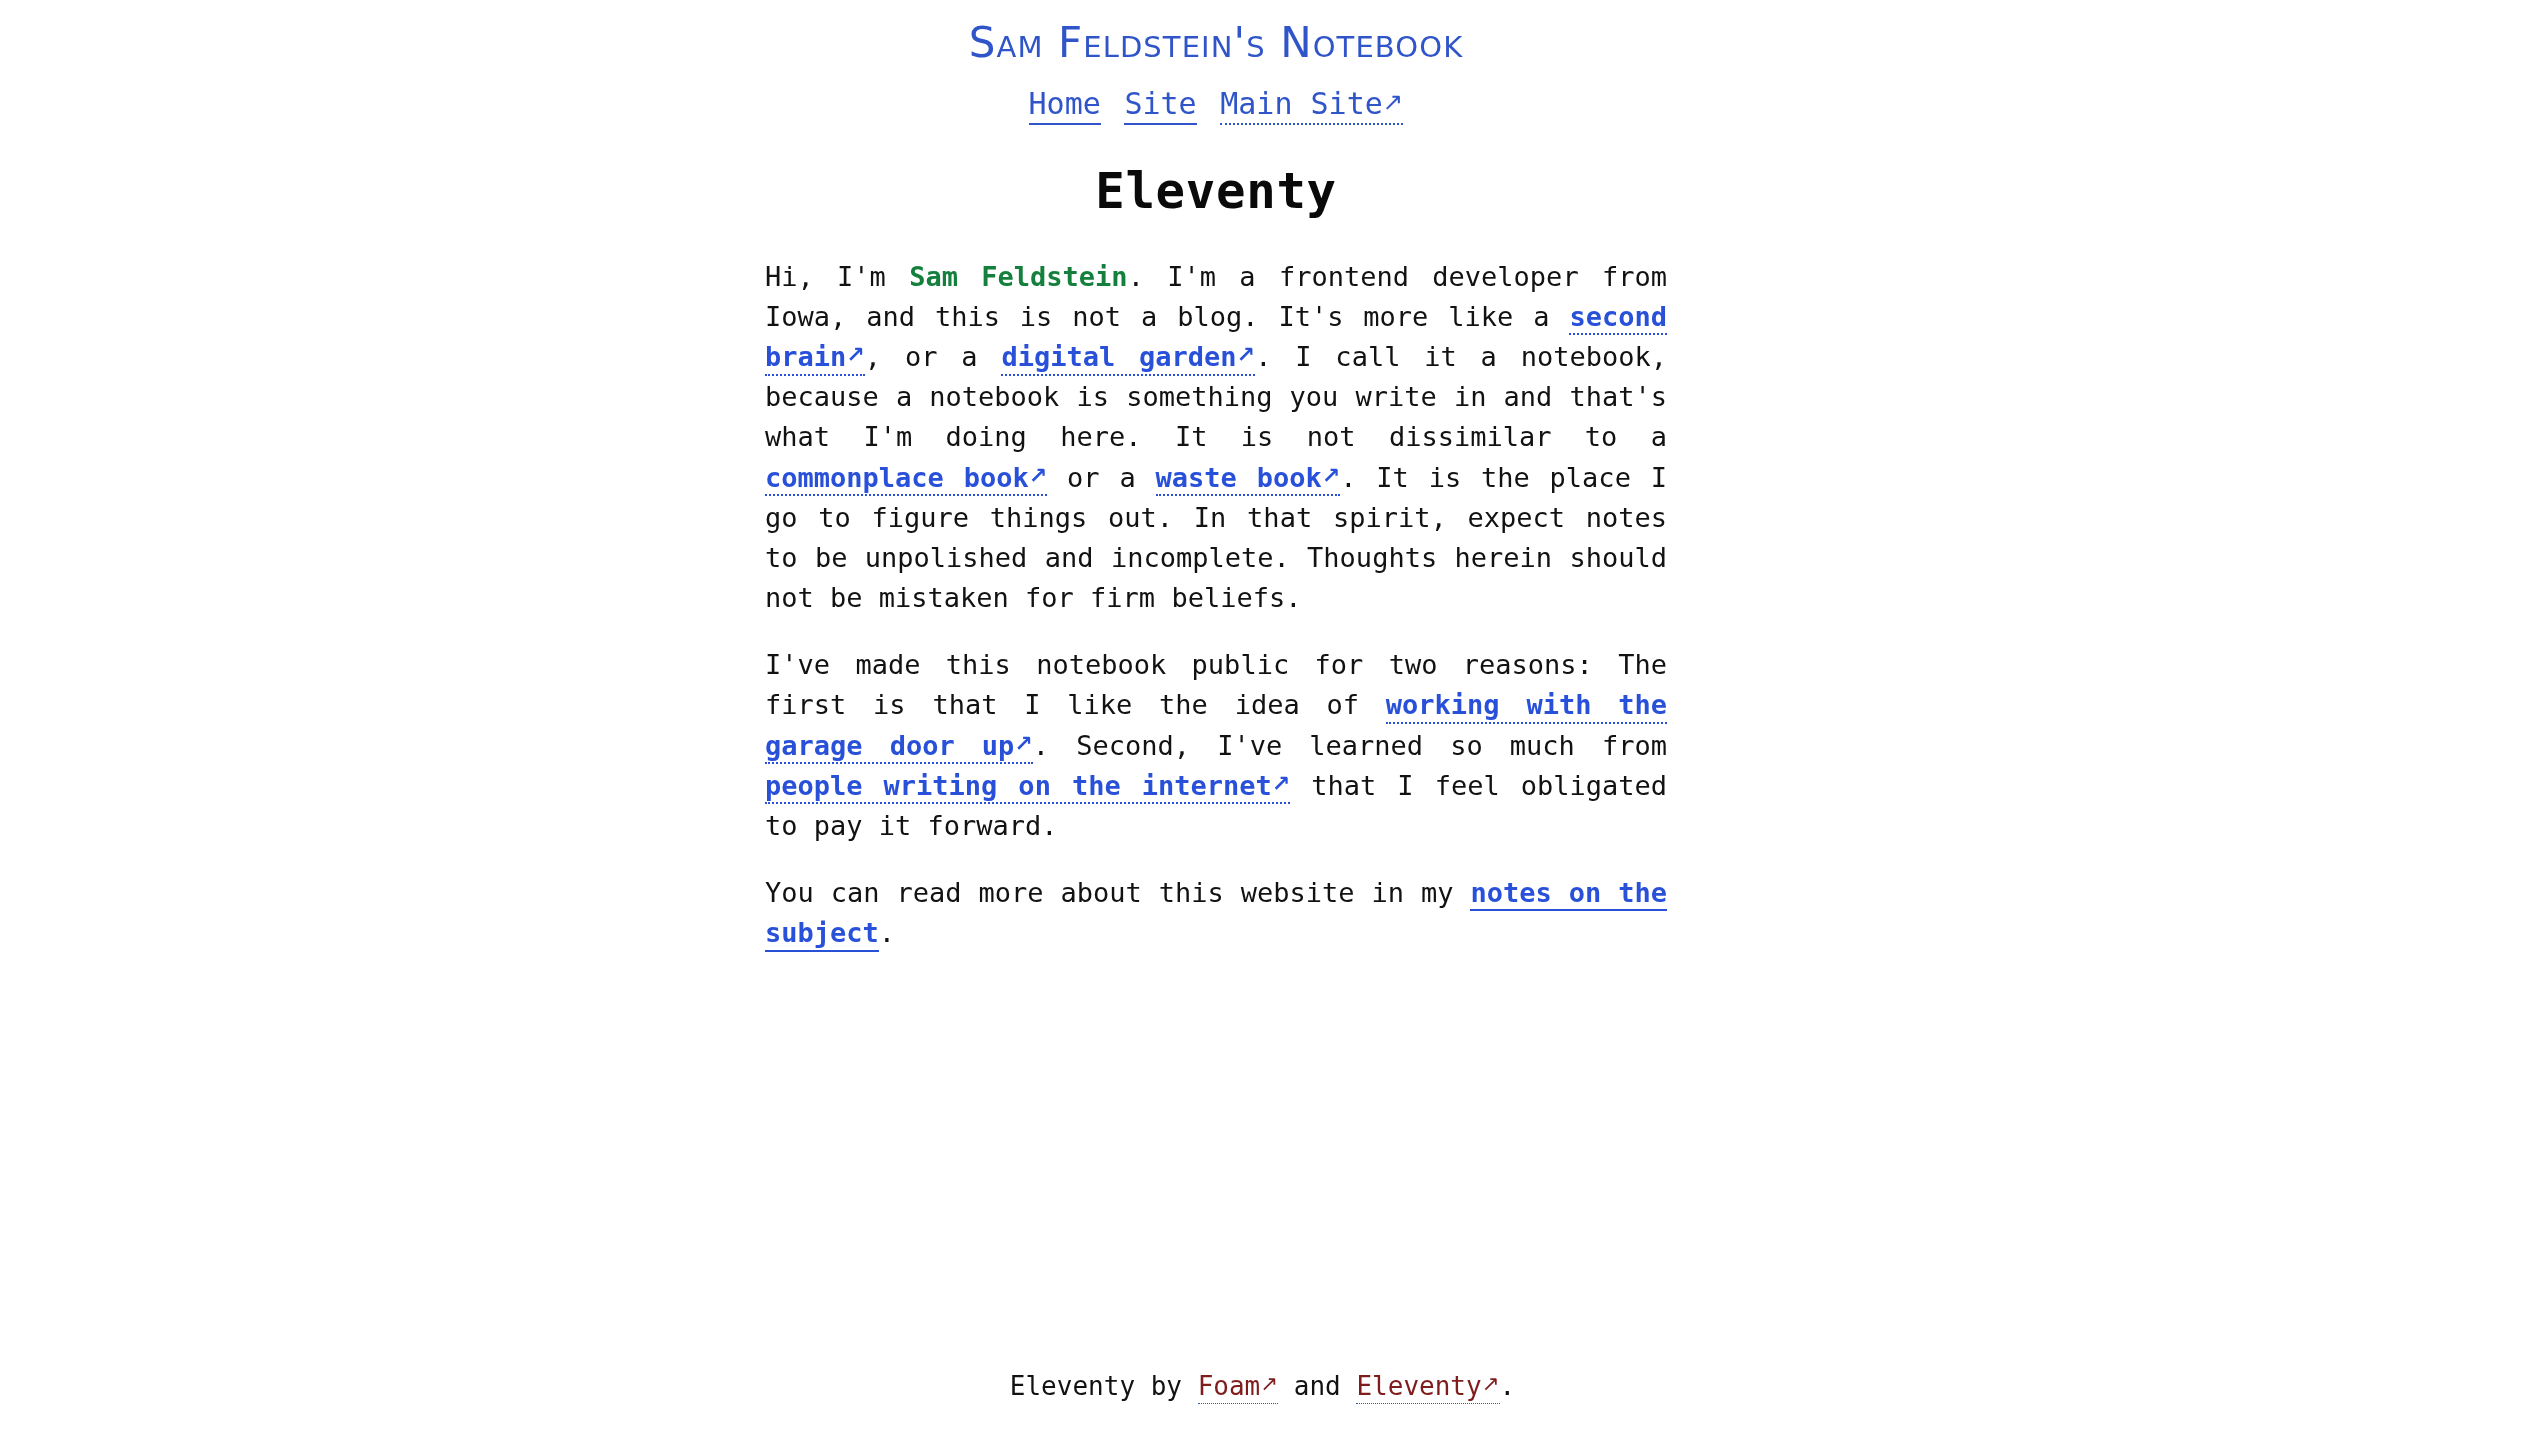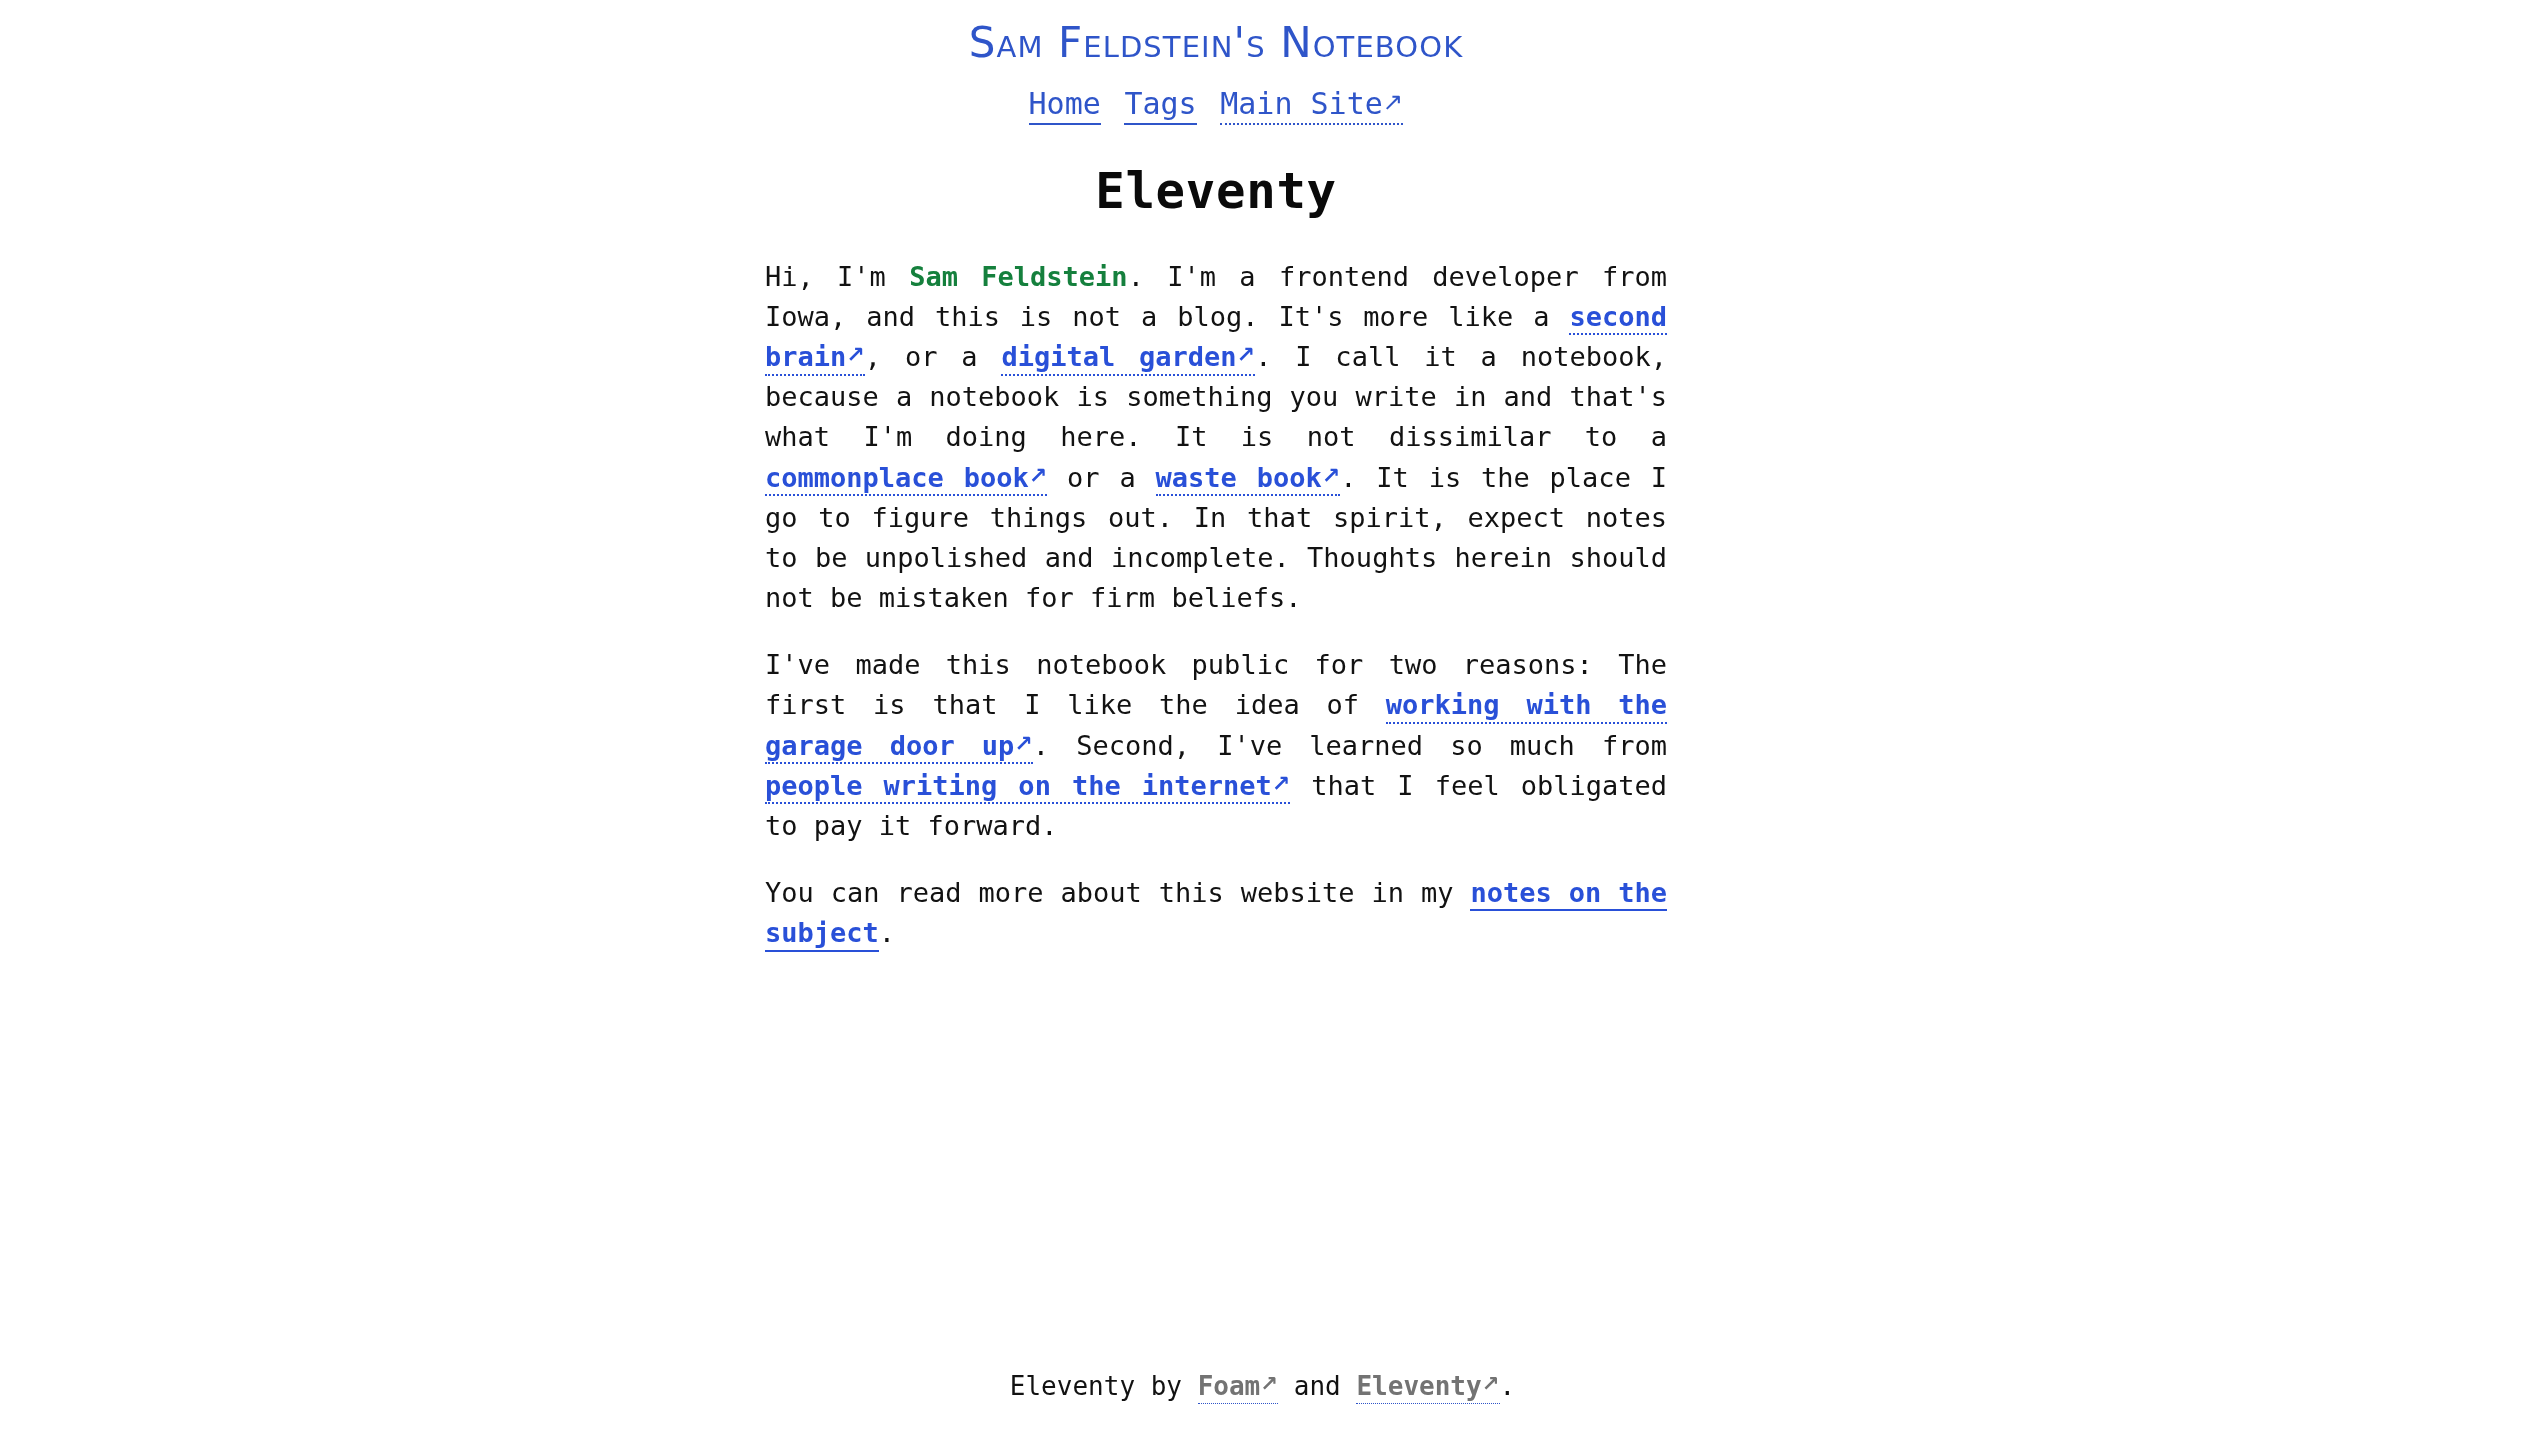--- a/index.html
+++ b/index.html
@@ -129,40 +129,40 @@
     right: 0;
     top: 1373px;
     text-align: center;
     font-size: 26px;
     line-height: 1;
     color: #121212;
     white-space: nowrap;
   }
 
   a.footer-link {
-    color: #737373;
-    font-weight: 700;
+    color: #7f1d1d;
+    font-weight: 400;
     text-decoration: none;
     border-bottom: 1.5px dotted #2f55c9;
     padding-bottom: 2.2px;
   }
 </style>
 </head>
 <body>
 
 <div class="page">
 
   <h1 class="site-title">Sam Feldstein's Notebook</h1>
 
   <nav class="site-nav">
     <a href="#" class="nav-link">
       <span>Home</span>
     </a>
     <a href="#" class="nav-link">
-      <span>Tags</span>
+      <span>Site</span>
     </a>
     <a href="#" class="nav-link external">
       <span>Main Site</span><span class="ext-arrow">↗</span>
     </a>
   </nav>
 
   <main class="content">
 
     <h2 class="page-heading">Eleventy</h2>
 

